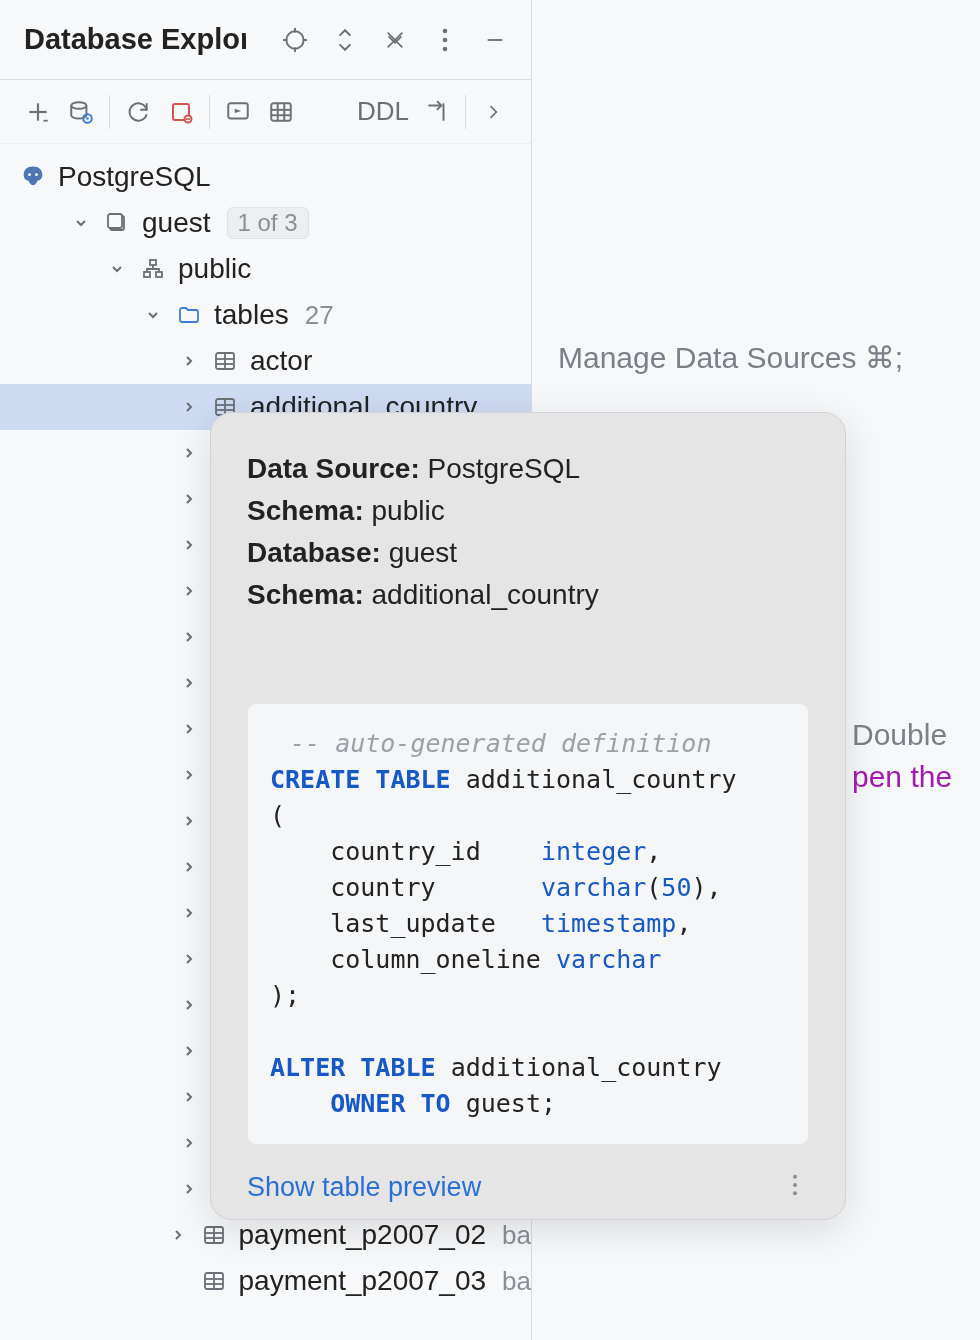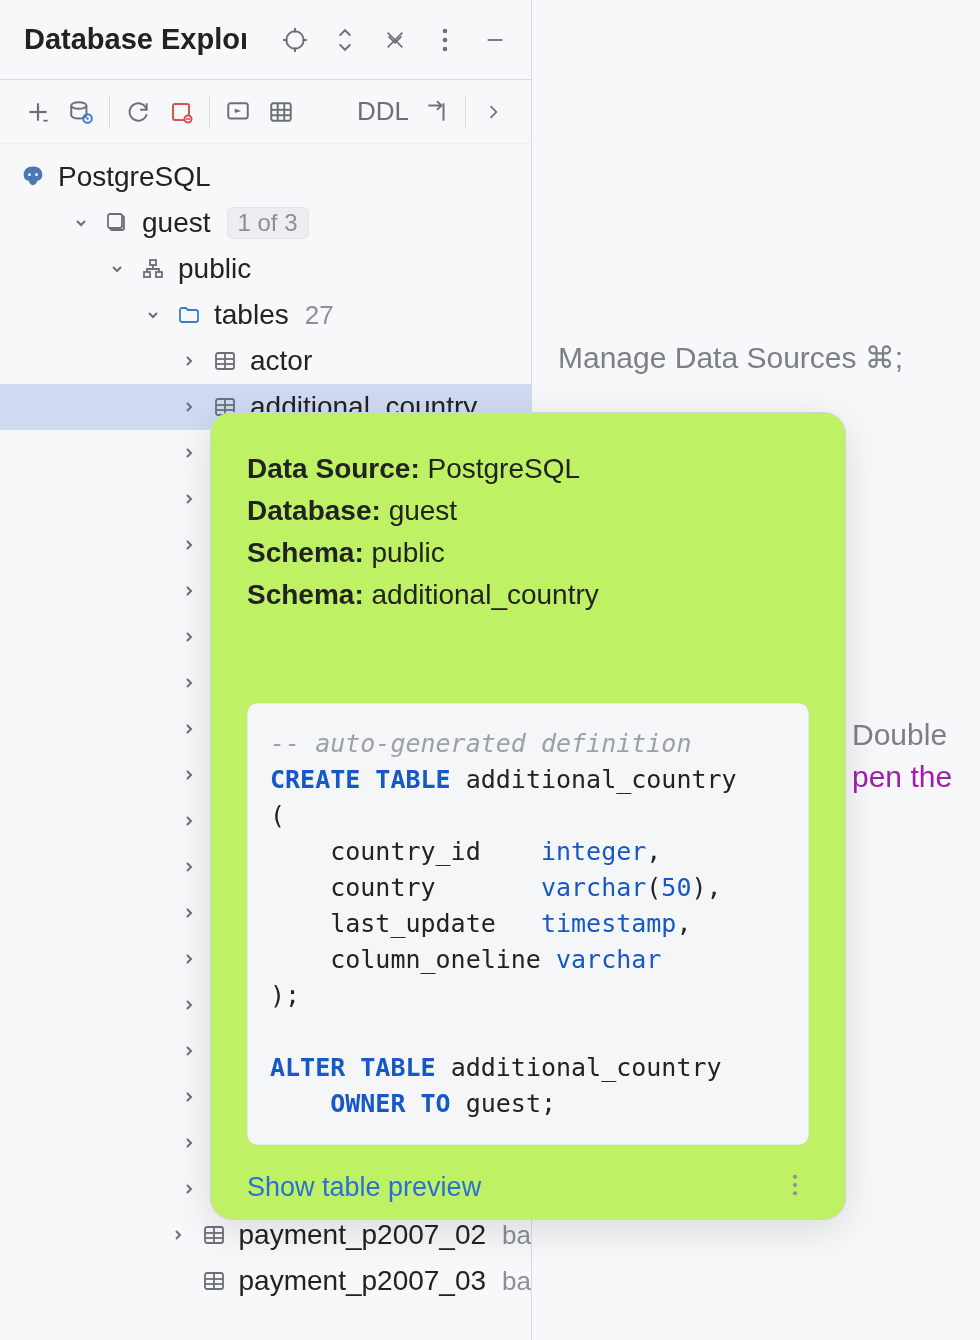--- a/index.html
+++ b/index.html
@@ -82,38 +82,38 @@
     color:#7b8088; font-size:30px;
   }
   .main-hint2 { position:absolute; left: 320px; top: 690px; color:#7b8088; font-size:30px;margin-top:28px; }
   .main-hint3 { position:absolute; left: 320px; top: 760px; color:#a21caf; font-size:30px; }
 
   
   .popover {
     position: absolute;
     left: 210px; top: 412px;
     width: 636px;
-    background: #bef264;
+    background: #e5e5e5;
     border: 1px solid #cfd2d6;
     border-radius: 22px;
     box-shadow: 0 10px 40px rgba(0,0,0,0.12);
     padding: 36px 36px 16px 36px;
     z-index: 10;
   }
   .pop-line { font-size: 28px; line-height: 40px; margin-bottom: 2px; color:#222;}
   .pop-line b { font-weight: 700; }
   .pop-gap { height: 86px; }
   .codebox {
     background:#f5f6f7; border:1px solid #e4e6e9; border-radius: 10px;
     padding: 22px 22px;
     font-family: SFMono-Regular, Menlo, Consolas, monospace;
     font-size: 25px; line-height: 36px; color:#222;
     white-space: pre;
   }
-  .cm-comment { color:#9aa1a9; font-style: italic; }
+  .cm-comment { color:#9aa1a9; font-style: italic; margin-left: 20px; }
   .cm-kw { color:#1758c7; font-weight: 600; }
   .cm-type { color:#1758c7; }
   .cm-num { color:#1758c7; }
   .pop-footer {
     display:flex; align-items:center; justify-content:space-between;
     margin-top: 26px;
   }
   .pop-link { color:#2a6fd6; font-size: 27px; }
   .pop-more { color:#8a8f98; width:28px; text-align:center; }
 </style>
@@ -506,24 +506,24 @@
     <div class="main-hint">Manage Data Sources ⌘;</div>
     <div class="main-hint2">Double</div>
     <div class="main-hint3">pen the</div>
   </div>
 
   <div class="popover">
     <div class="pop-line">
       <b>Data Source:</b> <span>PostgreSQL</span>
     </div>
     <div class="pop-line">
+      <b>Schema:</b> <span>public</span>
+    </div>
+    <div class="pop-line">
       <b>Database:</b> <span>guest</span>
-    </div>
-    <div class="pop-line">
-      <b>Schema:</b> <span>public</span>
     </div>
     <div class="pop-line">
       <b>Schema:</b> <span>additional_country</span>
     </div>
     <div class="pop-gap"></div>
     <div class="codebox" id="codebox"><span class="cm-comment">-- auto-generated definition</span>
 <span class="cm-kw">CREATE TABLE</span> additional_country
 (
     country_id    <span class="cm-type">integer</span>,
     country       <span class="cm-type">varchar</span>(<span class="cm-num">50</span>),

